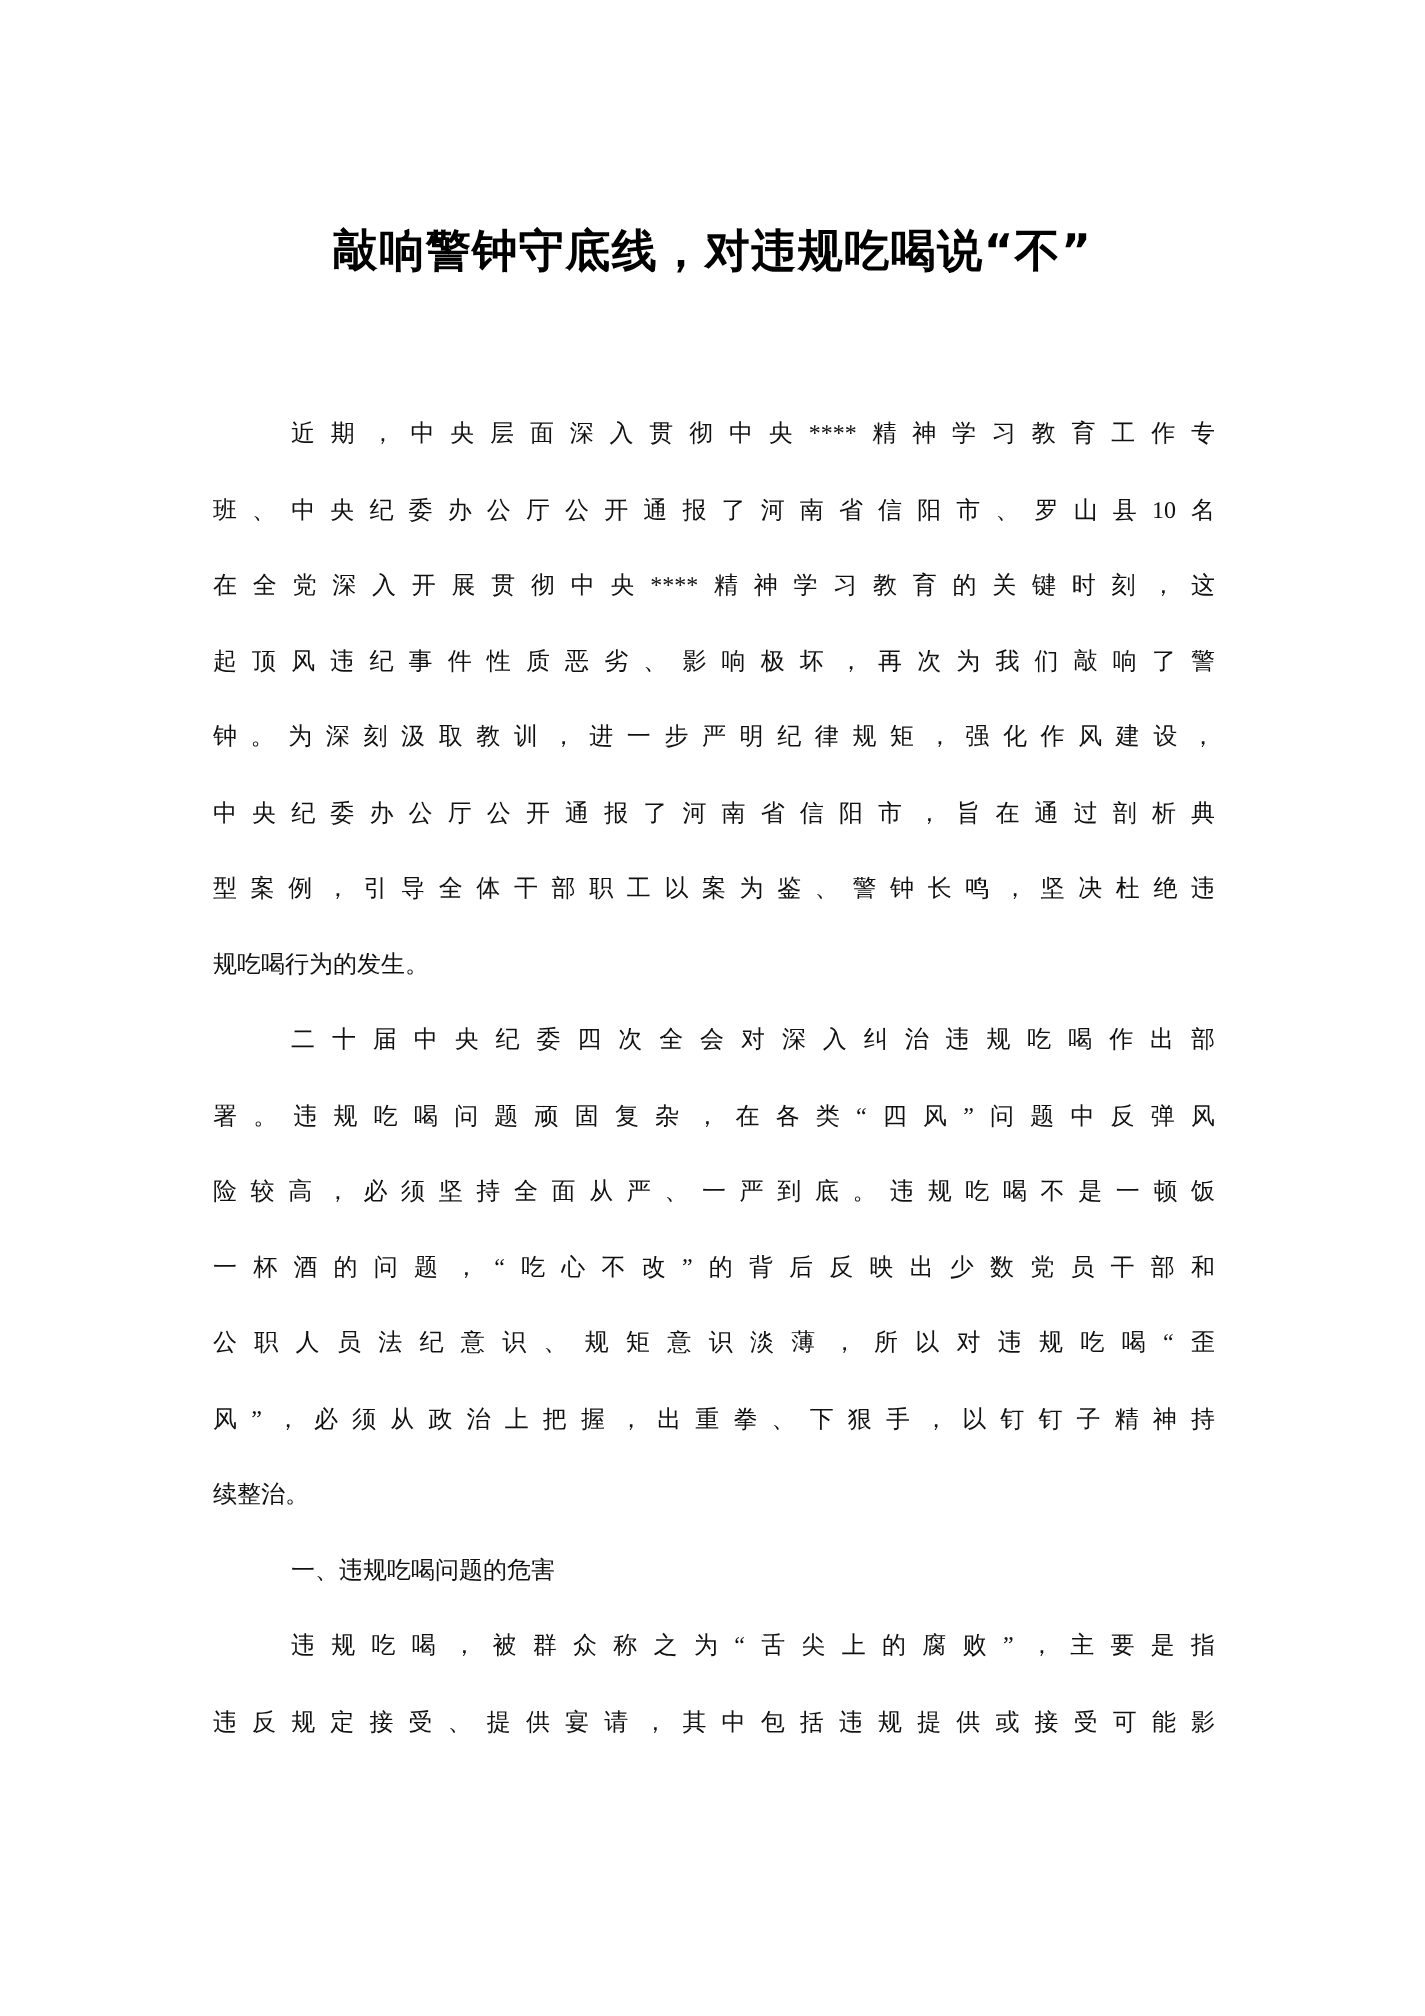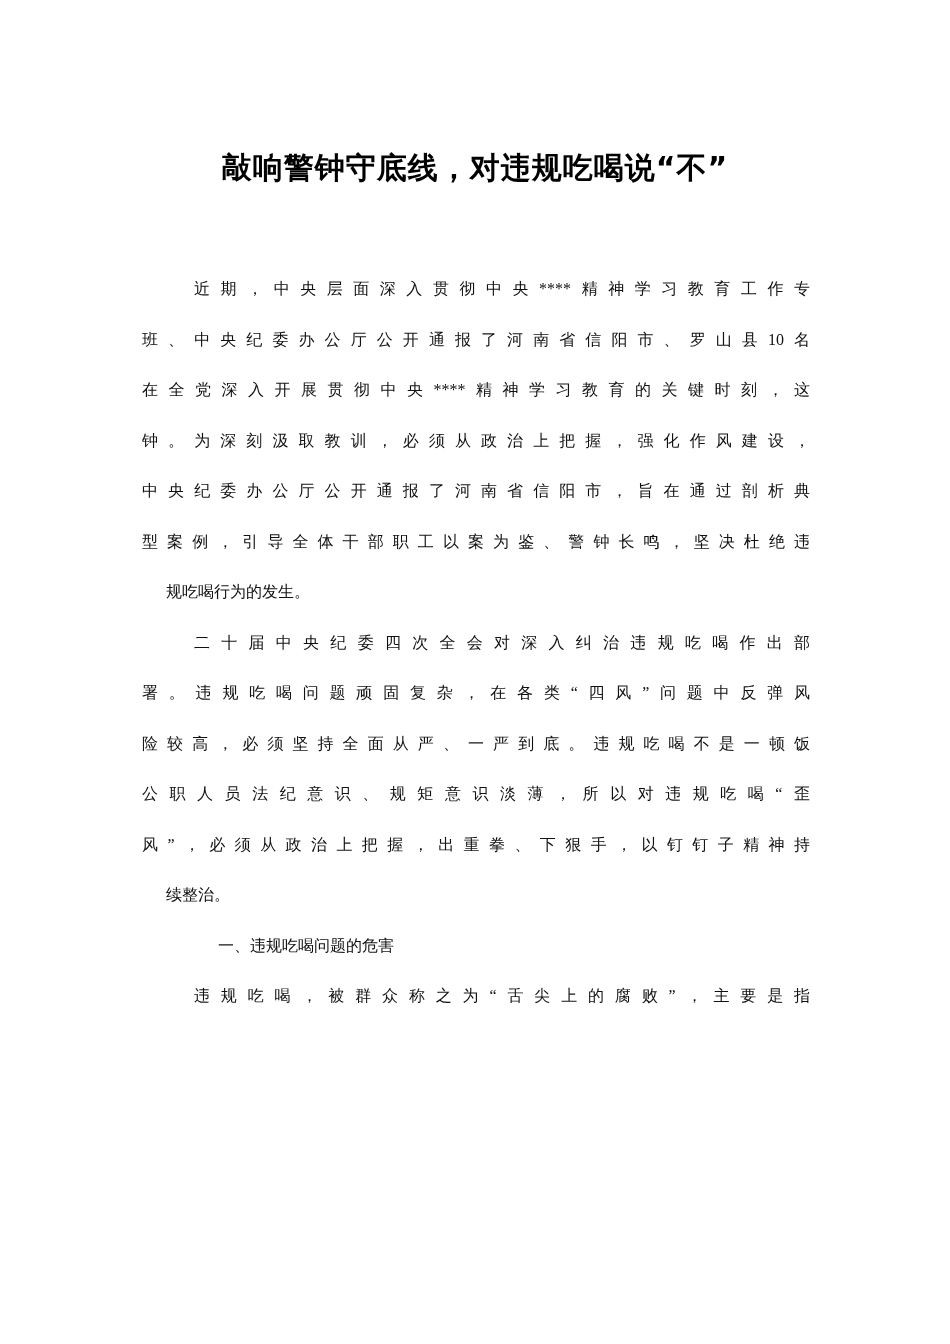--- a/index.html
+++ b/index.html
@@ -46,55 +46,57 @@
     .line {
       display: block;
       white-space: nowrap;
       text-align: justify;
       text-align-last: justify;
       height: 50.5px;
       font-family: Liberation Serif, serif;
     }
     .line.last {
       text-align-last: left;
-      margin-left: 24px;
     }
     .line.indent {
       padding-left: 52px;
     }
   </style>
 </head>
 <body>
 
 <div class="page">
   <h1 class="title">敲响警钟守底线，对违规吃喝说“不”</h1>
 
   <div class="body">
 
     <div class="para-block">
       <span class="line indent">近期，中央层面深入贯彻中央****精神学习教育工作专</span>
       <span class="line">班、中央纪委办公厅公开通报了河南省信阳市、罗山县10名</span>
       <span class="line">在全党深入开展贯彻中央****精神学习教育的关键时刻，这</span>
-      <span class="line">钟。为深刻汲取教训，必须从政治上把握，强化作风建设，</span>
+      <span class="line">起顶风违纪事件性质恶劣、影响极坏，再次为我们敲响了警</span>
+      <span class="line">钟。为深刻汲取教训，进一步严明纪律规矩，强化作风建设，</span>
       <span class="line">中央纪委办公厅公开通报了河南省信阳市，旨在通过剖析典</span>
       <span class="line">型案例，引导全体干部职工以案为鉴、警钟长鸣，坚决杜绝违</span>
       <span class="line last">规吃喝行为的发生。</span>
     </div>
 
     <div class="para-block">
       <span class="line indent">二十届中央纪委四次全会对深入纠治违规吃喝作出部</span>
       <span class="line">署。违规吃喝问题顽固复杂，在各类“四风”问题中反弹风</span>
       <span class="line">险较高，必须坚持全面从严、一严到底。违规吃喝不是一顿饭</span>
+      <span class="line">一杯酒的问题，“吃心不改”的背后反映出少数党员干部和</span>
       <span class="line">公职人员法纪意识、规矩意识淡薄，所以对违规吃喝“歪</span>
       <span class="line">风”，必须从政治上把握，出重拳、下狠手，以钉钉子精神持</span>
       <span class="line last">续整治。</span>
     </div>
 
     <div class="para-block">
       <span class="line indent last">一、违规吃喝问题的危害</span>
     </div>
 
     <div class="para-block">
       <span class="line indent">违规吃喝，被群众称之为“舌尖上的腐败”，主要是指</span>
+      <span class="line">违反规定接受、提供宴请，其中包括违规提供或接受可能影</span>
     </div>
 
   </div>
 </div>
 
 </body></html>

